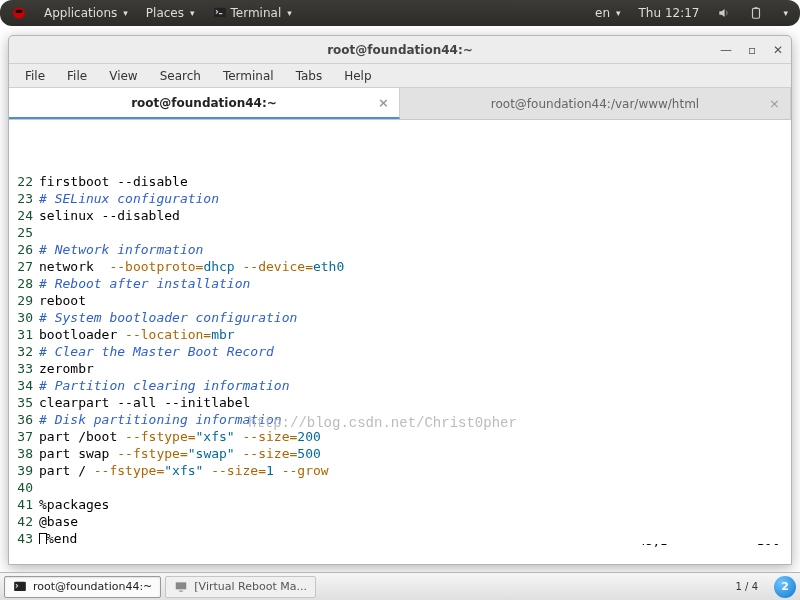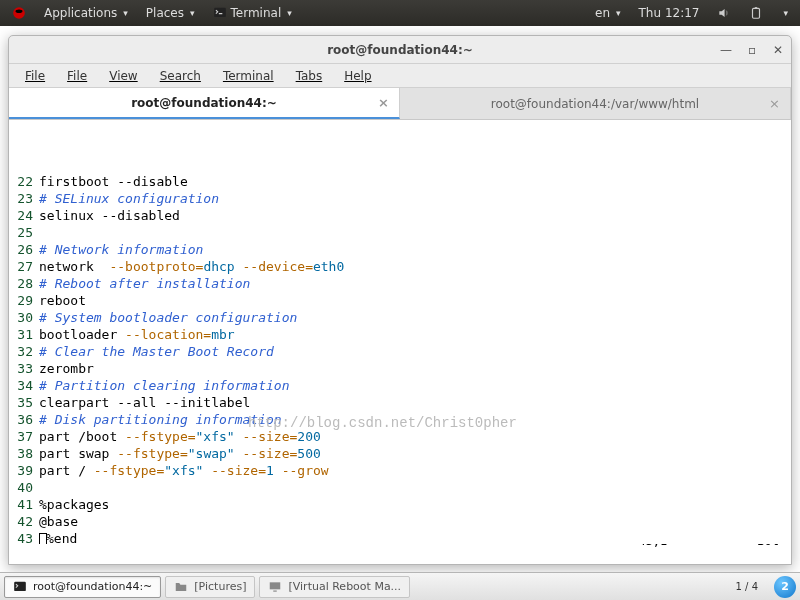--- a/index.html
+++ b/index.html
@@ -1,29 +1,29 @@
 <!DOCTYPE html>
 <html><head>
 <meta charset="utf-8">
 <style>
   * { box-sizing: border-box; margin: 0; padding: 0; }
   html, body { width: 800px; height: 600px; overflow: hidden; font-family: "DejaVu Sans", sans-serif; font-size: 12px; background: #fff; }
-  .gnome-panel { height: 26px; background: linear-gradient(#3c3b37,#2c2b27); color: #ddd; display:flex; align-items:center; padding:0 6px; }
+  .gnome-panel { height: 26px; background: linear-gradient(#3c3b37,#2c2b27); color: #ddd; display:flex; align-items:center; padding:0 6px;border-radius:12px; }
   .gnome-panel .left, .gnome-panel .right { display:flex; align-items:center; gap:6px; }
   .gnome-panel .spacer { flex:1; }
   .gnome-panel .item { display:flex; align-items:center; gap:4px; padding:2px 6px; }
   .gnome-panel svg { width:14px; height:14px; }
   .arrow-down { font-size:9px; margin-left:2px; }
 
   .window-frame { position:absolute; left:8px; top:35px; width:784px; height:530px; background:#ededed; border:1px solid #b5b5b5; border-radius:5px 5px 0 0; display:flex; flex-direction:column; box-shadow:0 3px 14px rgba(0,0,0,0.3); }
   .titlebar { height:28px; display:flex; align-items:center; justify-content:center; position:relative; border-bottom:1px solid #d0d0d0; }
   .titlebar .title { font-weight:bold; color:#444; font-size:12px;}
   .titlebar .win-btns { position:absolute; right:6px; display:flex; gap:12px; }
   .titlebar .win-btns span { color:#555; font-size:12px; width:14px; text-align:center; cursor:pointer;}
-  .menubar { height:24px; display:flex; align-items:center; gap:6px; padding:0 8px; border-bottom:1px solid #d0d0d0; background:#ededed;text-decoration:underline;}
+  .menubar { height:24px; display:flex; align-items:center; gap:6px; padding:0 8px; border-bottom:1px solid #d0d0d0; background:#ededed;}
   .menubar .mi { padding:2px 8px; color:#333; }
   .tabbar { height:32px; display:flex; background:#e2e2e2; border-bottom:1px solid #c8c8c8;}
   .tab { flex:1; display:flex; align-items:center; justify-content:center; position:relative; border-right:1px solid #cfcfcf; color:#666;}
   .tab.active { background:#fff; color:#222; font-weight:bold; border-bottom:2px solid #4a90d9; }
   .tab .close { position:absolute; right:10px; color:#999; font-size:13px; }
   .editor { flex:1; background:#fff; font-family:"DejaVu Sans Mono","Courier New",monospace; font-size:13px; line-height:17px; padding:2px 0 0 0; overflow:hidden; white-space:pre; color:#000; position:relative;}
   .line { display:flex; }
   .gutter { width:30px; text-align:right; color:#14532d; padding-right:6px; user-select:none;}
   .code { flex:1; }
   .c-comment { color:#3060d0;font-style:italic; }
@@ -137,26 +137,20 @@
 <div class="bottom-taskbar">
   <div class="task active">
     <svg viewBox="0 0 24 24">
         <rect x="2" y="3" width="20" height="16" rx="2" fill="#222"></rect>
         <path d="M5 7l3 3-3 3" stroke="#ccc" stroke-width="2" fill="none"></path>
       </svg>
     <span>root@foundation44:~</span>
   </div>
   <div class="task">
     <svg viewBox="0 0 24 24">
-        <path d="M3 5h6l2 3h10v11H3z" fill="#888"></path>
-      </svg>
-    <span>[Pictures]</span>
-  </div>
-  <div class="task">
-    <svg viewBox="0 0 24 24">
         <rect x="3" y="4" width="18" height="12" fill="#888"></rect>
         <rect x="9" y="18" width="6" height="2" fill="#888"></rect>
       </svg>
     <span>[Virtual Reboot Ma...</span>
   </div>
   <div class="desk-switch">
     <span>1 / 4</span>
   </div>
   <div class="tray-icon">2</div>
 </div>

